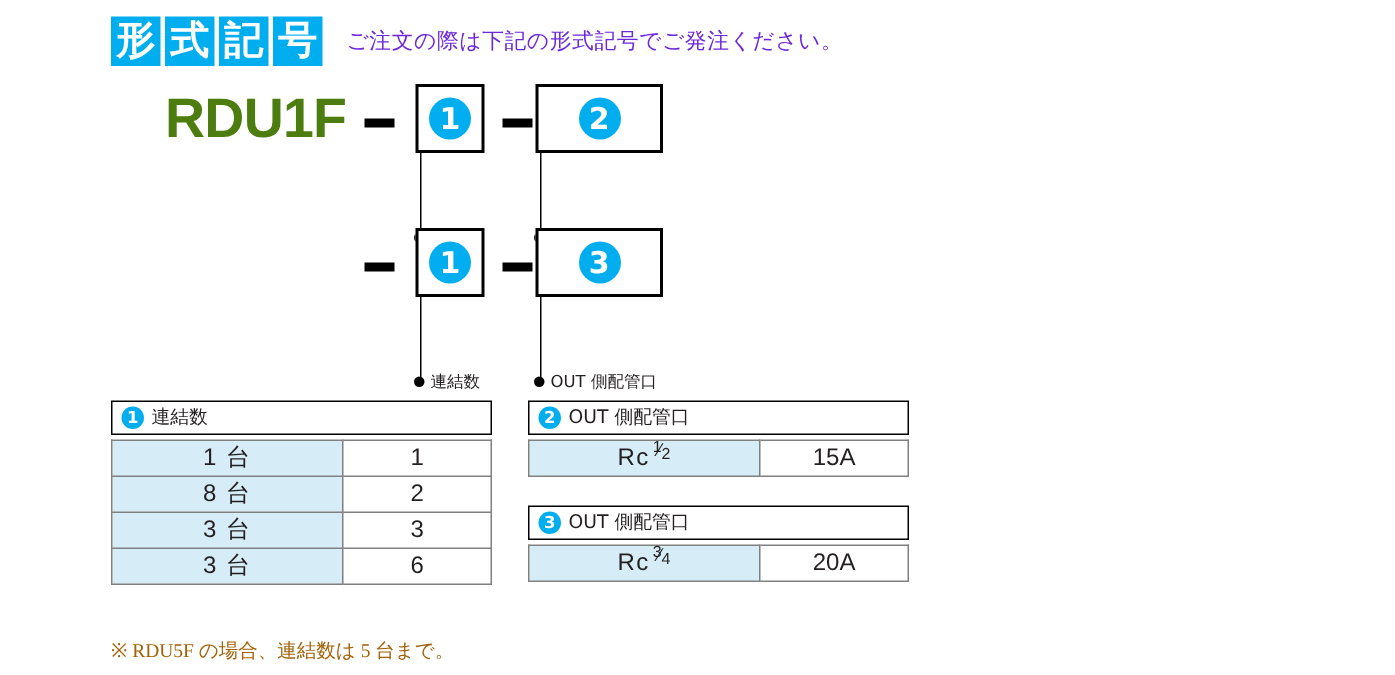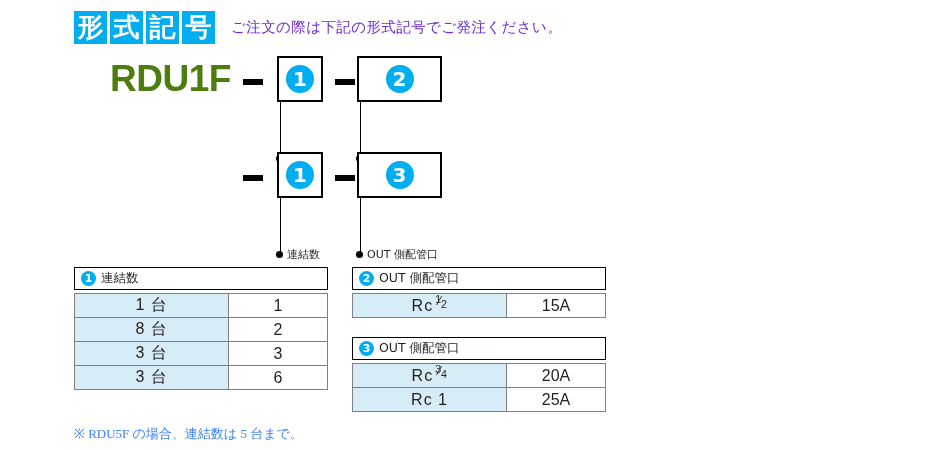--- a/index.html
+++ b/index.html
@@ -238,21 +238,21 @@
     top: 0.02em;
     font-size: 0.82em;
   }
 
   #footnote {
     position: absolute;
     left: 74px;
     top: 424px;
     font-family: "Liberation Serif", "DejaVu Serif", serif;
     font-size: 13px;
-    color: #3b82f6;
+    color: #a16207;
     white-space: nowrap;
   }
 </style>
 </head>
 <body>
 
 <div id="header-band">
   <div class="kanji-squares">
     <span class="kanji-square">形</span>
     <span class="kanji-square">式</span>
@@ -351,21 +351,17 @@
   <div class="table-title">
     <span class="title-circle">3</span>
     <span class="title-text">OUT 側配管口</span>
   </div>
   <table class="spec-table">
     <tbody>
       <tr>
         <td class="cell-label"><span>Rc</span><span class="frac"><span class="num">3</span><span class="sl">⁄</span><span class="den">4</span></span></td>
         <td class="cell-value">20A</td>
       </tr>
-      <tr>
-        <td class="cell-label">Rc 1</td>
-        <td class="cell-value">25A</td>
-      </tr>
     </tbody>
   </table>
 </div>
 
 <div id="footnote">※ RDU5F の場合、連結数は 5 台まで。</div>
 
 </body></html>

